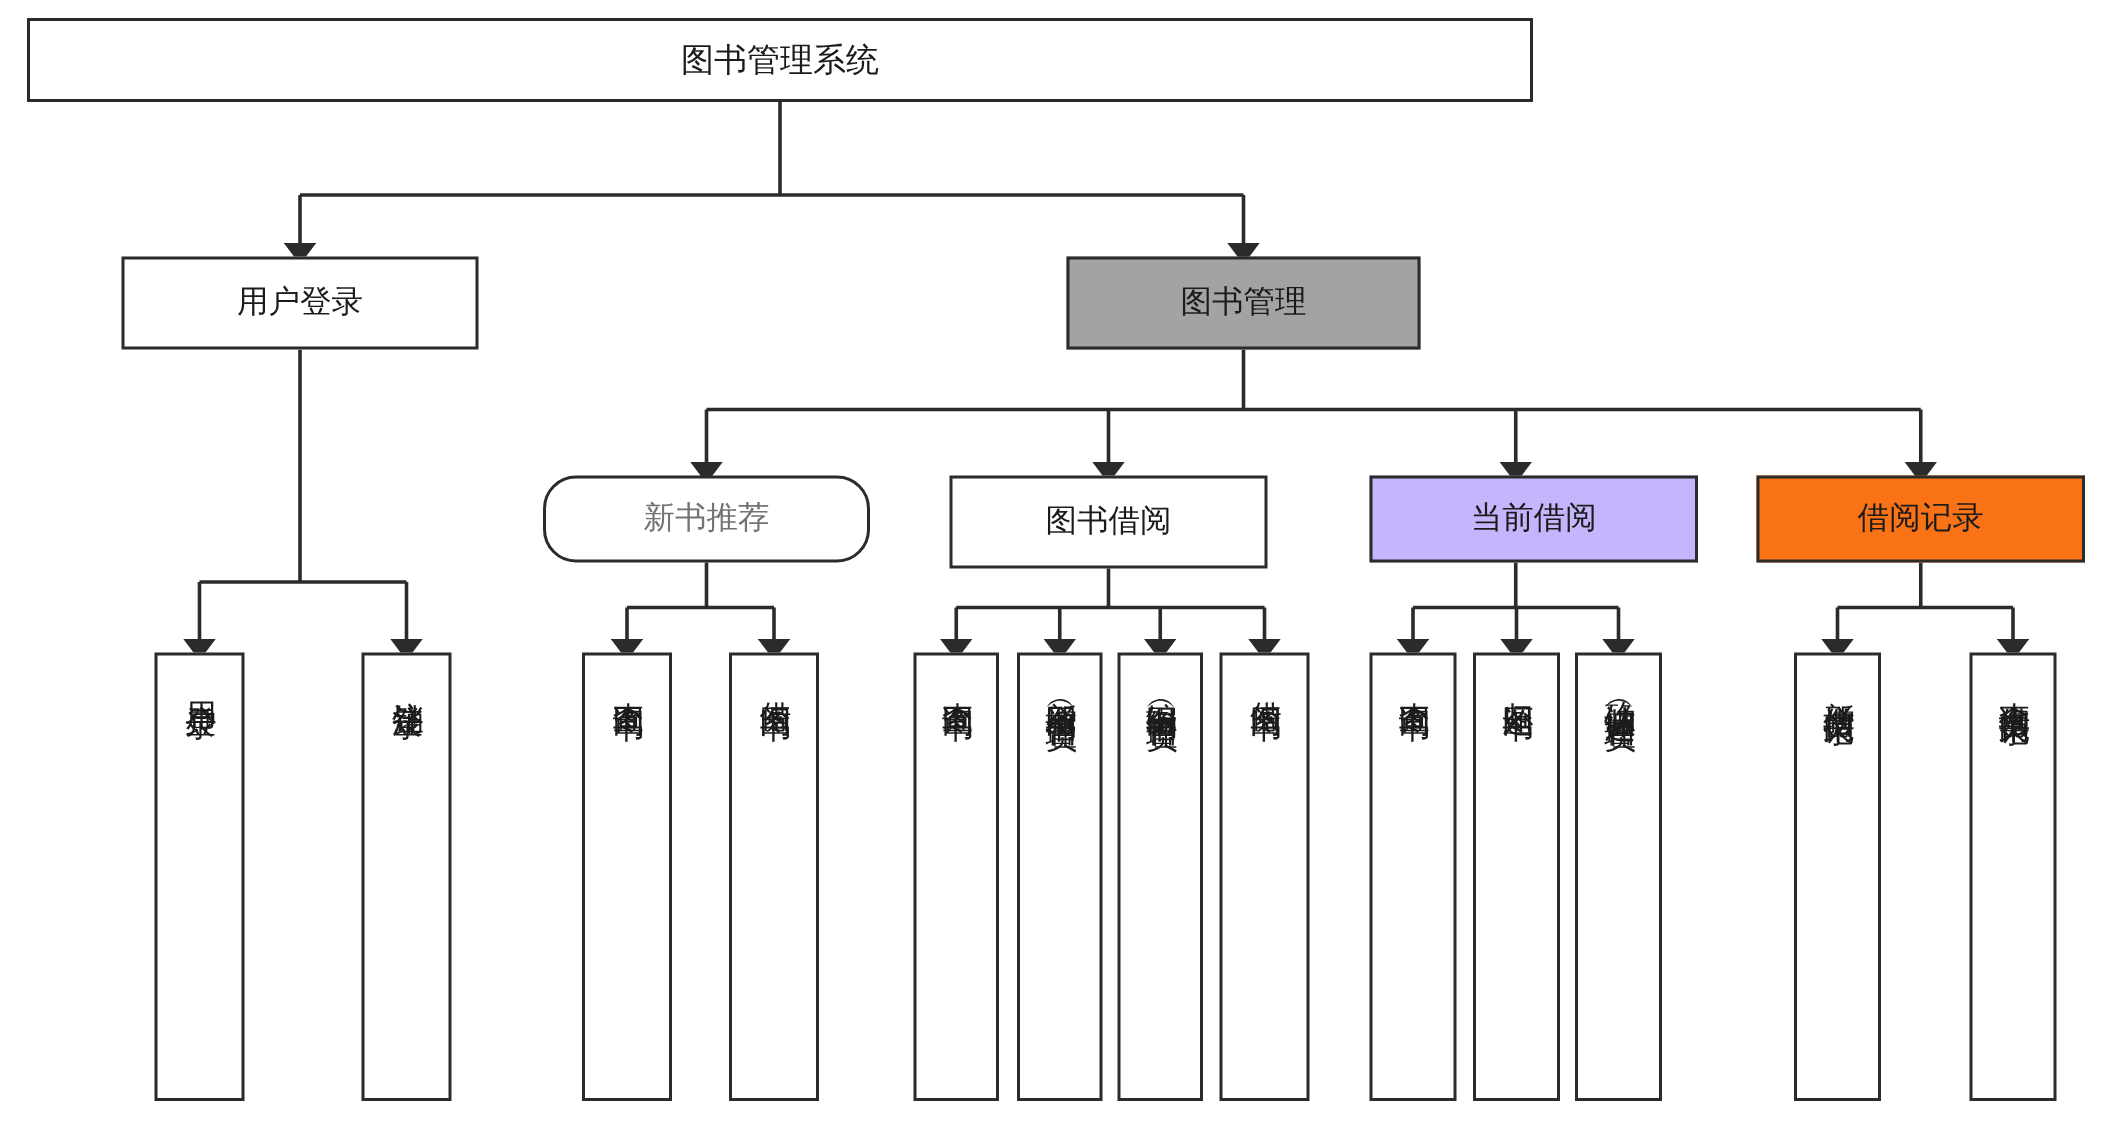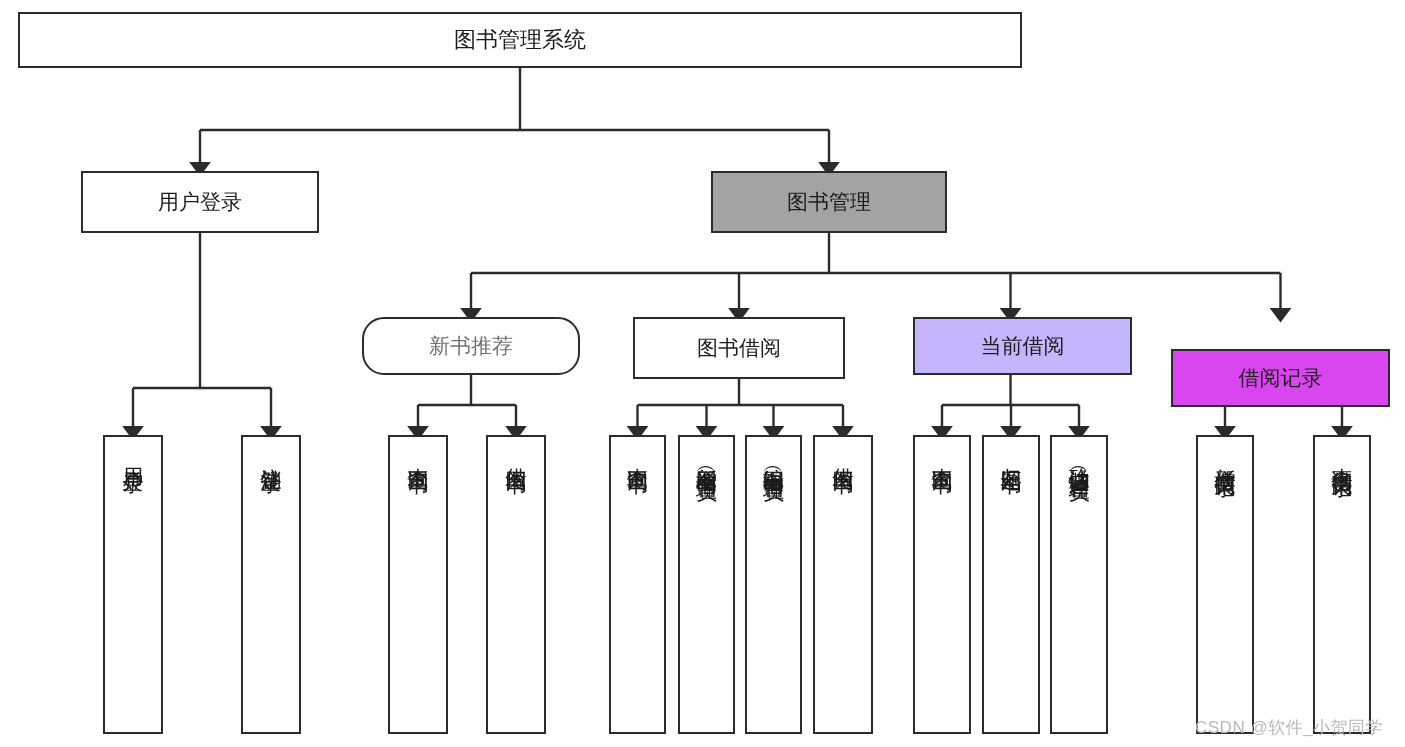--- a/index.html
+++ b/index.html
@@ -125,21 +125,21 @@
       </div>
       <div class="node horizontal" style="left: 362px; top: 317px; width: 218px; height: 58px; border-color: rgb(43, 43, 43); background: rgb(255, 255, 255); color: #737373; border-radius: 22px;">
         <span class="label">新书推荐</span>
       </div>
       <div class="node horizontal" style="left: 633px; top: 317px; width: 212px; height: 62px; border-color: rgb(43, 43, 43); background: rgb(255, 255, 255); color: rgb(27, 27, 27);">
         <span class="label">图书借阅</span>
       </div>
       <div class="node horizontal" style="left: 901px; top: 317px; width: 219px; height: 58px; border-color: rgb(43, 43, 43); background: #c4b5fd; color: rgb(27, 27, 27); margin-left: 12px;">
         <span class="label">当前借阅</span>
       </div>
-      <div class="node horizontal" style="left: 1171px; top: 317px; width: 219px; height: 58px; border-color: rgb(43, 43, 43); background: #d946ef; color: rgb(27, 27, 27); margin-top: 32px;">
+      <div class="node horizontal" style="left: 1171px; top: 317px; width: 219px; height: 58px; border-color: rgb(43, 43, 43); background: #f97316; color: rgb(27, 27, 27);">
         <span class="label">借阅记录</span>
       </div>
       <div class="node vertical" style="left: 103px; top: 435px; width: 60px; height: 299px; border-color: rgb(43, 43, 43); background: rgb(255, 255, 255); color: rgb(27, 27, 27);">
         <span class="label">用户登录</span>
       </div>
       <div class="node vertical" style="left: 241px; top: 435px; width: 60px; height: 299px; border-color: rgb(43, 43, 43); background: rgb(255, 255, 255); color: rgb(27, 27, 27);">
         <span class="label">注销登录</span>
       </div>
       <div class="node vertical" style="left: 388px; top: 435px; width: 60px; height: 299px; border-color: rgb(43, 43, 43); background: rgb(255, 255, 255); color: rgb(27, 27, 27);">
         <span class="label">查询图书</span>
@@ -168,14 +168,13 @@
       <div class="node vertical" style="left: 1050px; top: 435px; width: 58px; height: 299px; border-color: rgb(43, 43, 43); background: rgb(255, 255, 255); color: rgb(27, 27, 27);">
         <span class="label">确认归还（管理员）</span>
       </div>
       <div class="node vertical" style="left: 1196px; top: 435px; width: 58px; height: 299px; border-color: rgb(43, 43, 43); background: rgb(255, 255, 255); color: rgb(27, 27, 27);">
         <span class="label">新增借阅记录</span>
       </div>
       <div class="node vertical" style="left: 1313px; top: 435px; width: 58px; height: 299px; border-color: rgb(43, 43, 43); background: rgb(255, 255, 255); color: rgb(27, 27, 27);">
         <span class="label">查询借阅记录</span>
       </div>
     </div>
-  <div class="watermark" style="left: 1195px; top: 716px; color: rgb(185, 185, 185);">CSDN @软件_小贺同学</div>
 </div>
 
 </body></html>

